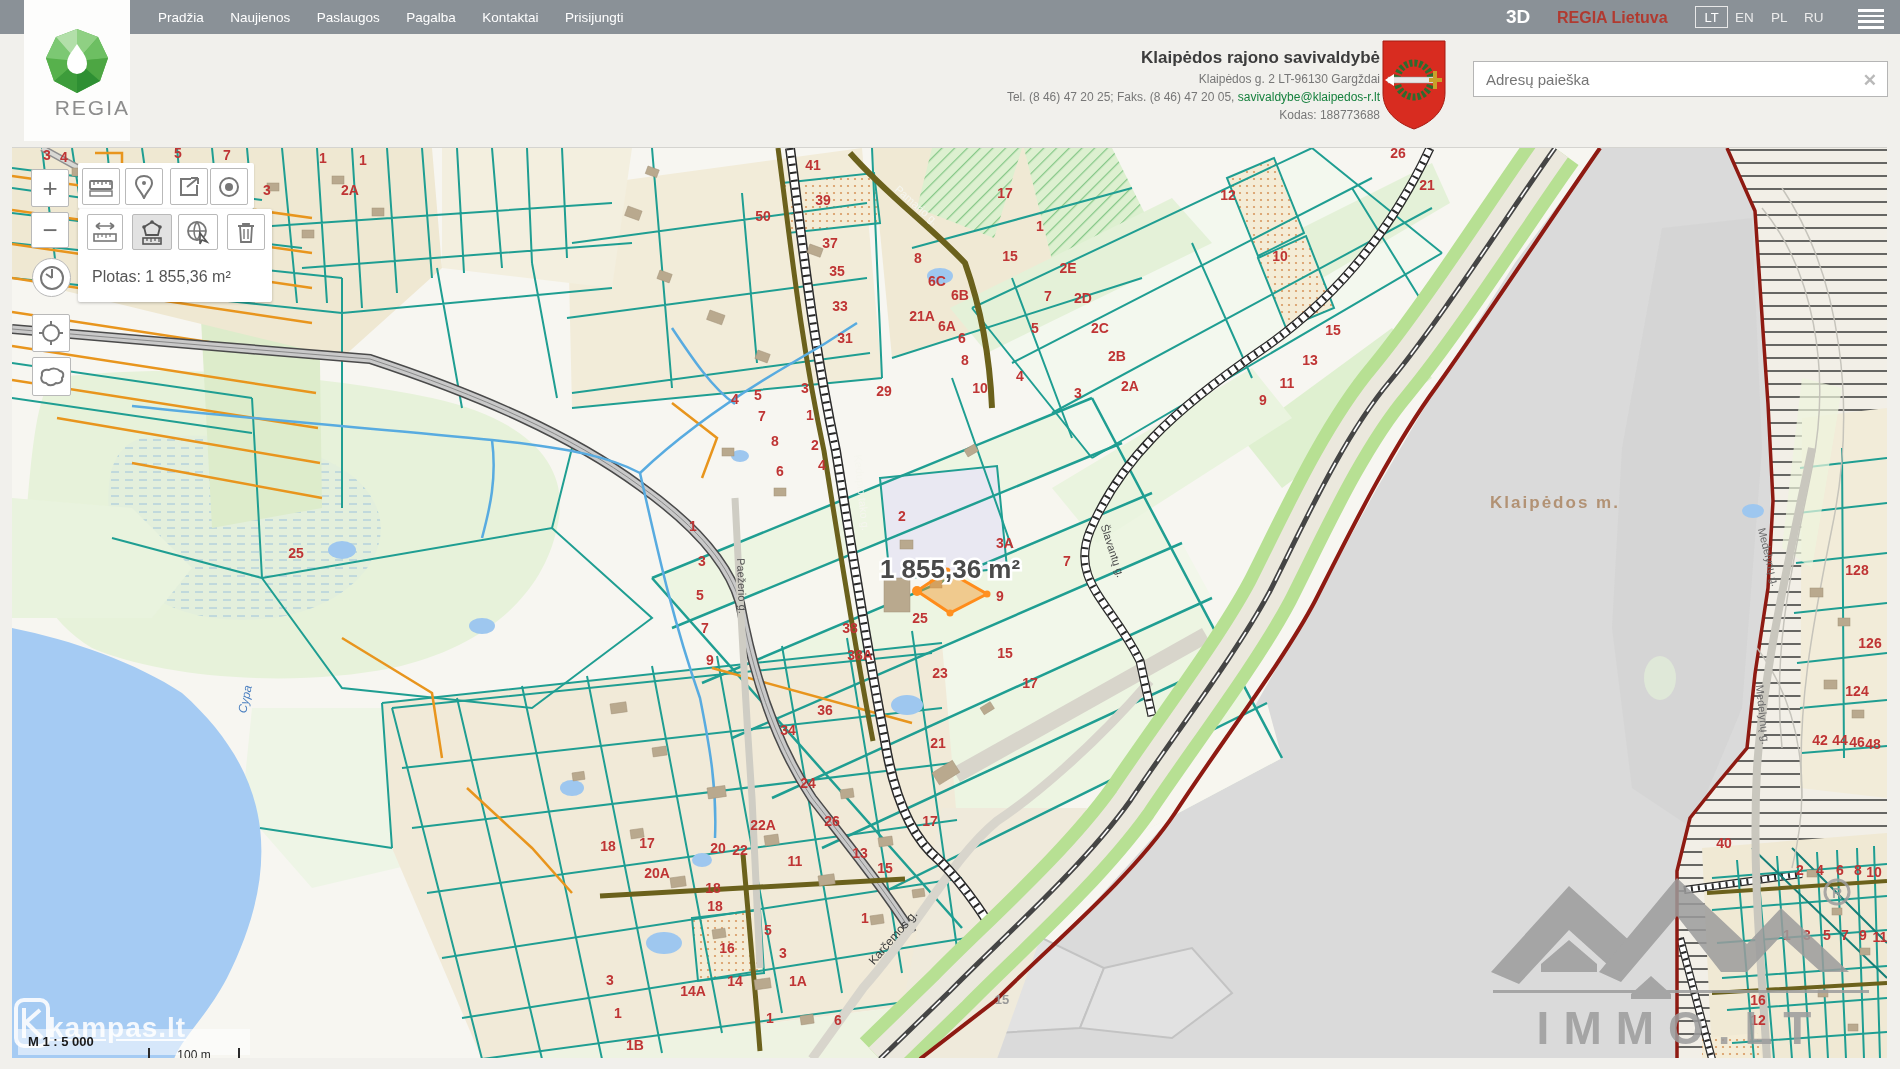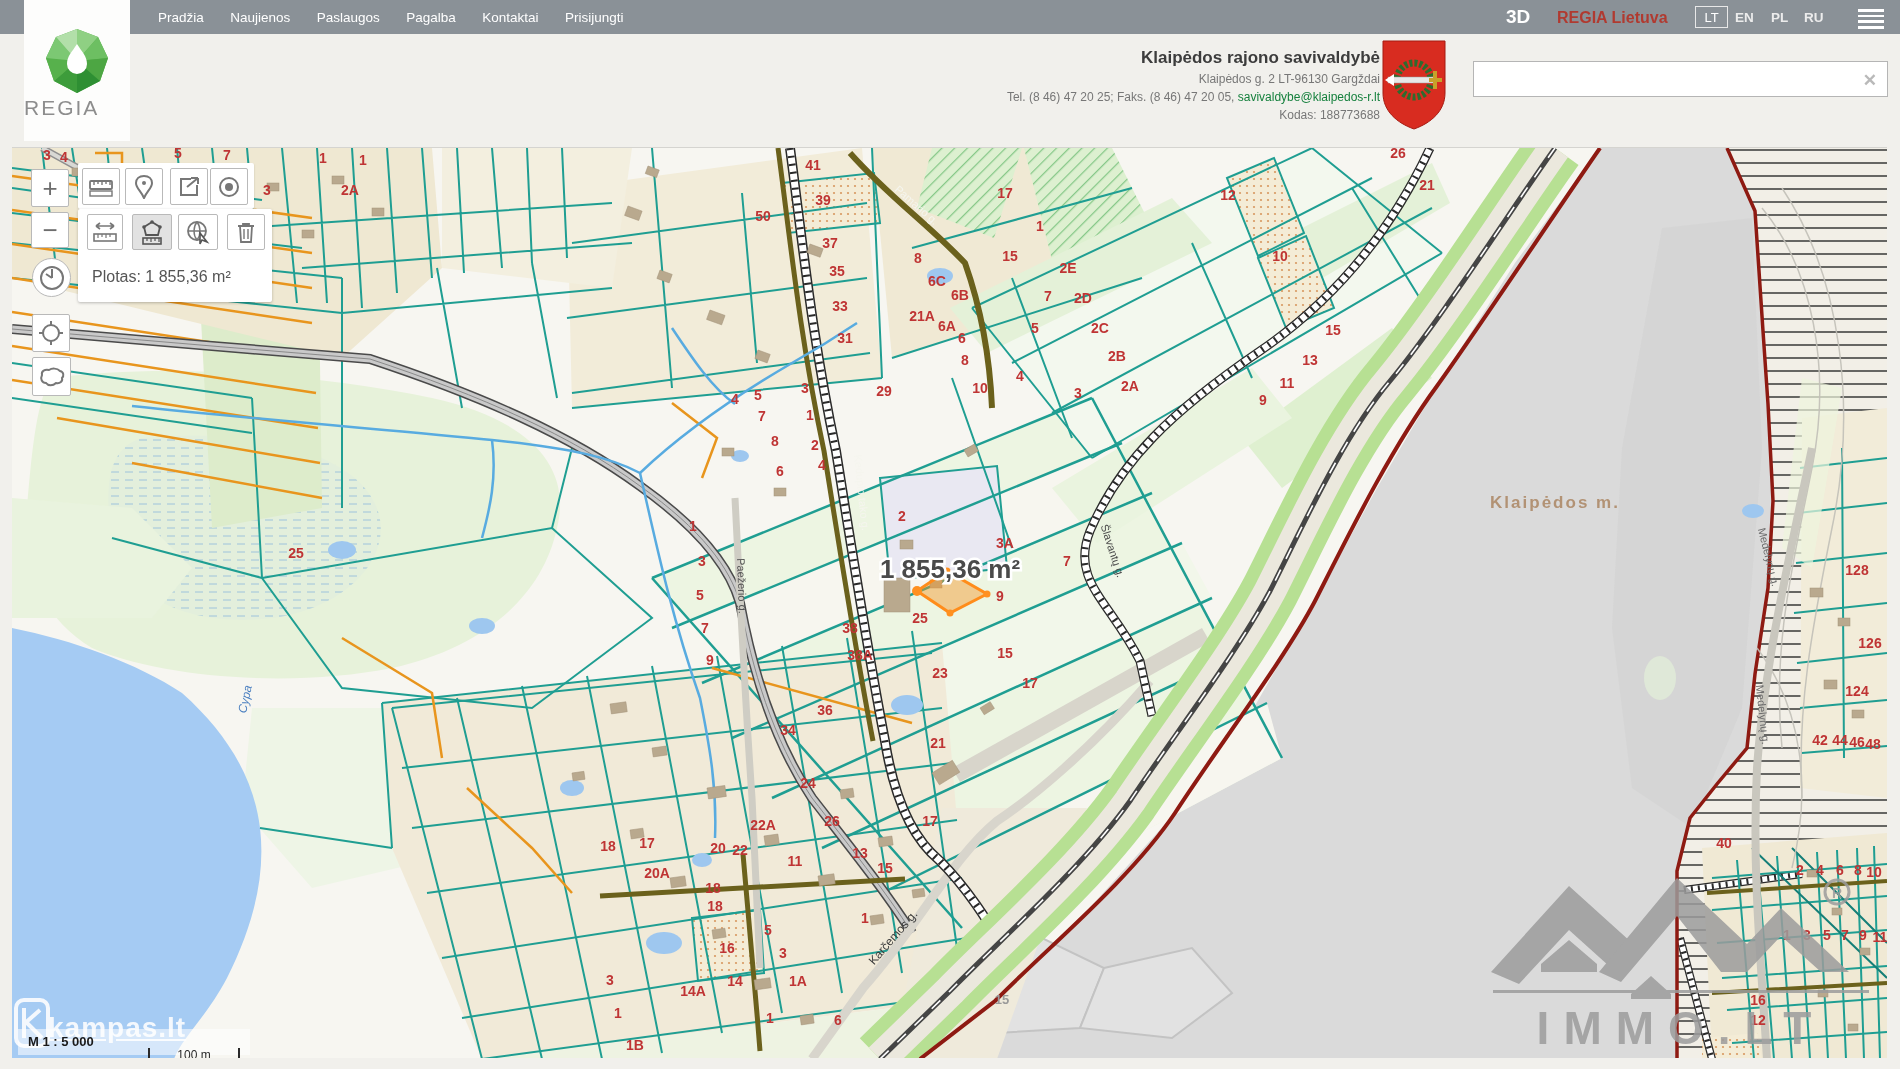--- a/index.html
+++ b/index.html
@@ -1,27 +1,27 @@
 <!DOCTYPE html>
 <html><head>
 <meta charset="utf-8">
 <style>
   * { margin:0; padding:0; box-sizing:border-box; }
   html,body { width:1900px; height:1069px; overflow:hidden; }
   body { font-family:"Liberation Sans", sans-serif; background:#f1f0ec; position:relative; }
   .navbar { position:absolute; left:0; top:0; width:1900px; height:34px; background:#8a9197; z-index:30; }
-  .logo-box { position:absolute; left:24px; top:0; width:106px; height:141px; background:#fdfdfc; z-index:40; text-align:left; }
+  .logo-box { position:absolute; left:24px; top:0; width:106px; height:141px; background:#fdfdfc; z-index:40; text-align:right; }
   .logo-text { position:absolute; left:0; right:0; top:96px; font-size:21px; letter-spacing:2px; color:#8d8d8d; }
   .menu { position:absolute; left:147px; top:0; height:34px; line-height:34px; z-index:45; }
   .menu span { display:inline-block; padding:0 11px; color:#fff; font-size:13.5px; cursor:pointer; }
   .nav-right { position:absolute; top:0; height:34px; z-index:45; }
   .threed { position:absolute; left:1506px; top:6px; color:#fff; font-size:19px; font-weight:bold; }
   .brand { position:absolute; left:1557px; top:9px; color:#b03a30; font-size:16px; font-weight:bold; white-space:nowrap; }
   .lang-box { position:absolute; left:1695px; top:6px; width:33px; height:22px; border:1px solid #e8e8e8; color:#fff; font-size:13px; text-align:center; line-height:21px; }
-  .lang { position:absolute; top:10px; color:#ececec; font-size:13.5px;font-weight:bold; }
+  .lang { position:absolute; top:10px; color:#ececec; font-size:13.5px; }
   .burger { position:absolute; left:1858px; top:9px; width:26px; }
   .burger div { height:2.5px; background:#fff; margin-bottom:3.2px; }
   .muni { position:absolute; right:520px; top:48px; text-align:right; z-index:20; }
   .muni .t { font-size:17px; font-weight:bold; color:#3c3c3c;text-align:right; }
   .muni .l { font-size:12px; color:#777; margin-top:4px; }
   .muni .l a { color:#15803d; text-decoration:none; }
   .coat { position:absolute; left:1382px; top:40px; z-index:20; }
   .search { position:absolute; left:1473px; top:61px; width:415px; height:36px; background:#fff; border:1px solid #b5b5b5; z-index:20; }
   .search input { position:absolute; left:12px; top:0; width:370px; height:34px; border:none; outline:none; font-size:15px; color:#888; font-family:"Liberation Sans",sans-serif; background:transparent; }
   .search .x { position:absolute; right:10px; top:8px; color:#b9b9b9; font-size:17px; font-weight:bold; cursor:pointer; }
@@ -92,20 +92,21 @@
 </div>
 <svg class="coat" width="64" height="90" viewBox="0 0 64 90">
   <path d="M1,1 h62 v52 c0,18 -14,30 -31,36 C15,83 1,71 1,53 Z" fill="#d82c20" stroke="#a51a10" stroke-width="1"></path>
   <circle cx="32" cy="40" r="17" fill="none" stroke="#2e6b2e" stroke-width="7" stroke-dasharray="3,2"></circle>
   <rect x="6" y="37" width="48" height="6" fill="#e8e8e8" stroke="#999" stroke-width="0.5"></rect>
   <polygon points="3,40 12,34 12,46" fill="#fff"></polygon>
   <rect x="51" y="31" width="4" height="18" fill="#c8a02a"></rect>
   <rect x="47" y="38" width="13" height="4" fill="#c8a02a"></rect>
 </svg>
 <div class="search">
+  <input type="text" placeholder="Adresų paieška" style="">
   <span class="x">✕</span>
 </div>
 
 <div class="map">
 <svg id="mapsvg" width="1875" height="911" viewBox="0 0 1875 911">
   <defs>
     <pattern id="dots" width="7" height="7" patternUnits="userSpaceOnUse">
           <rect width="7" height="7" fill="#f4ecd6"></rect>
           <circle cx="3" cy="3" r="1.1" fill="#d89860"></circle>
         </pattern>

